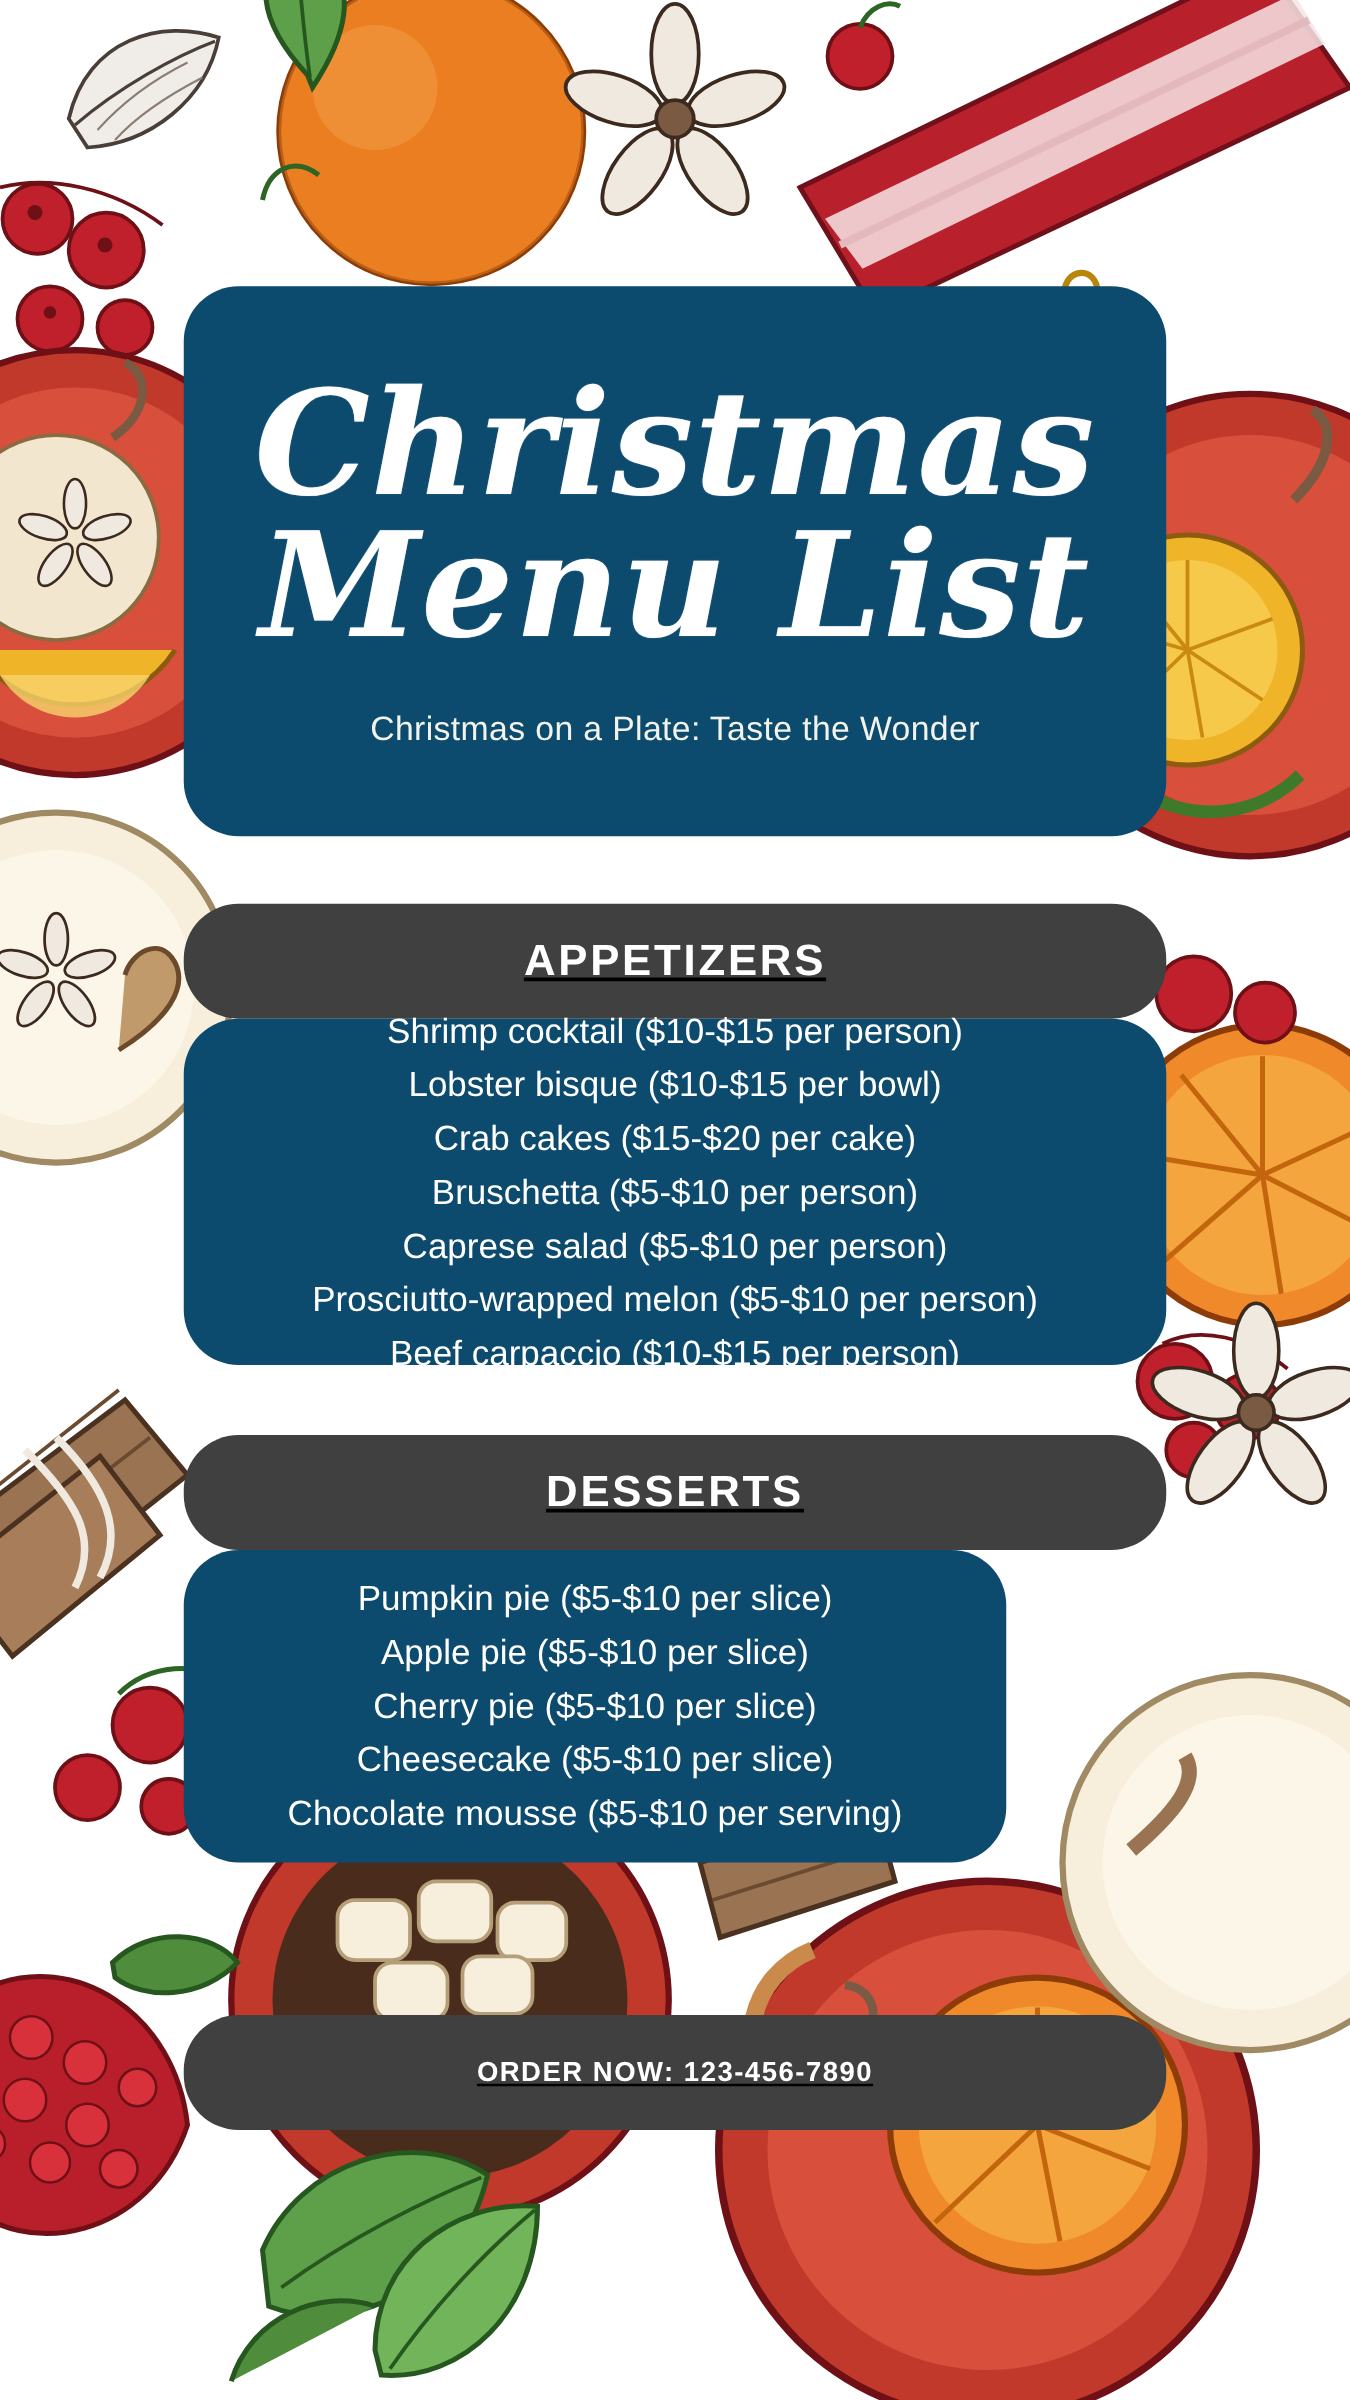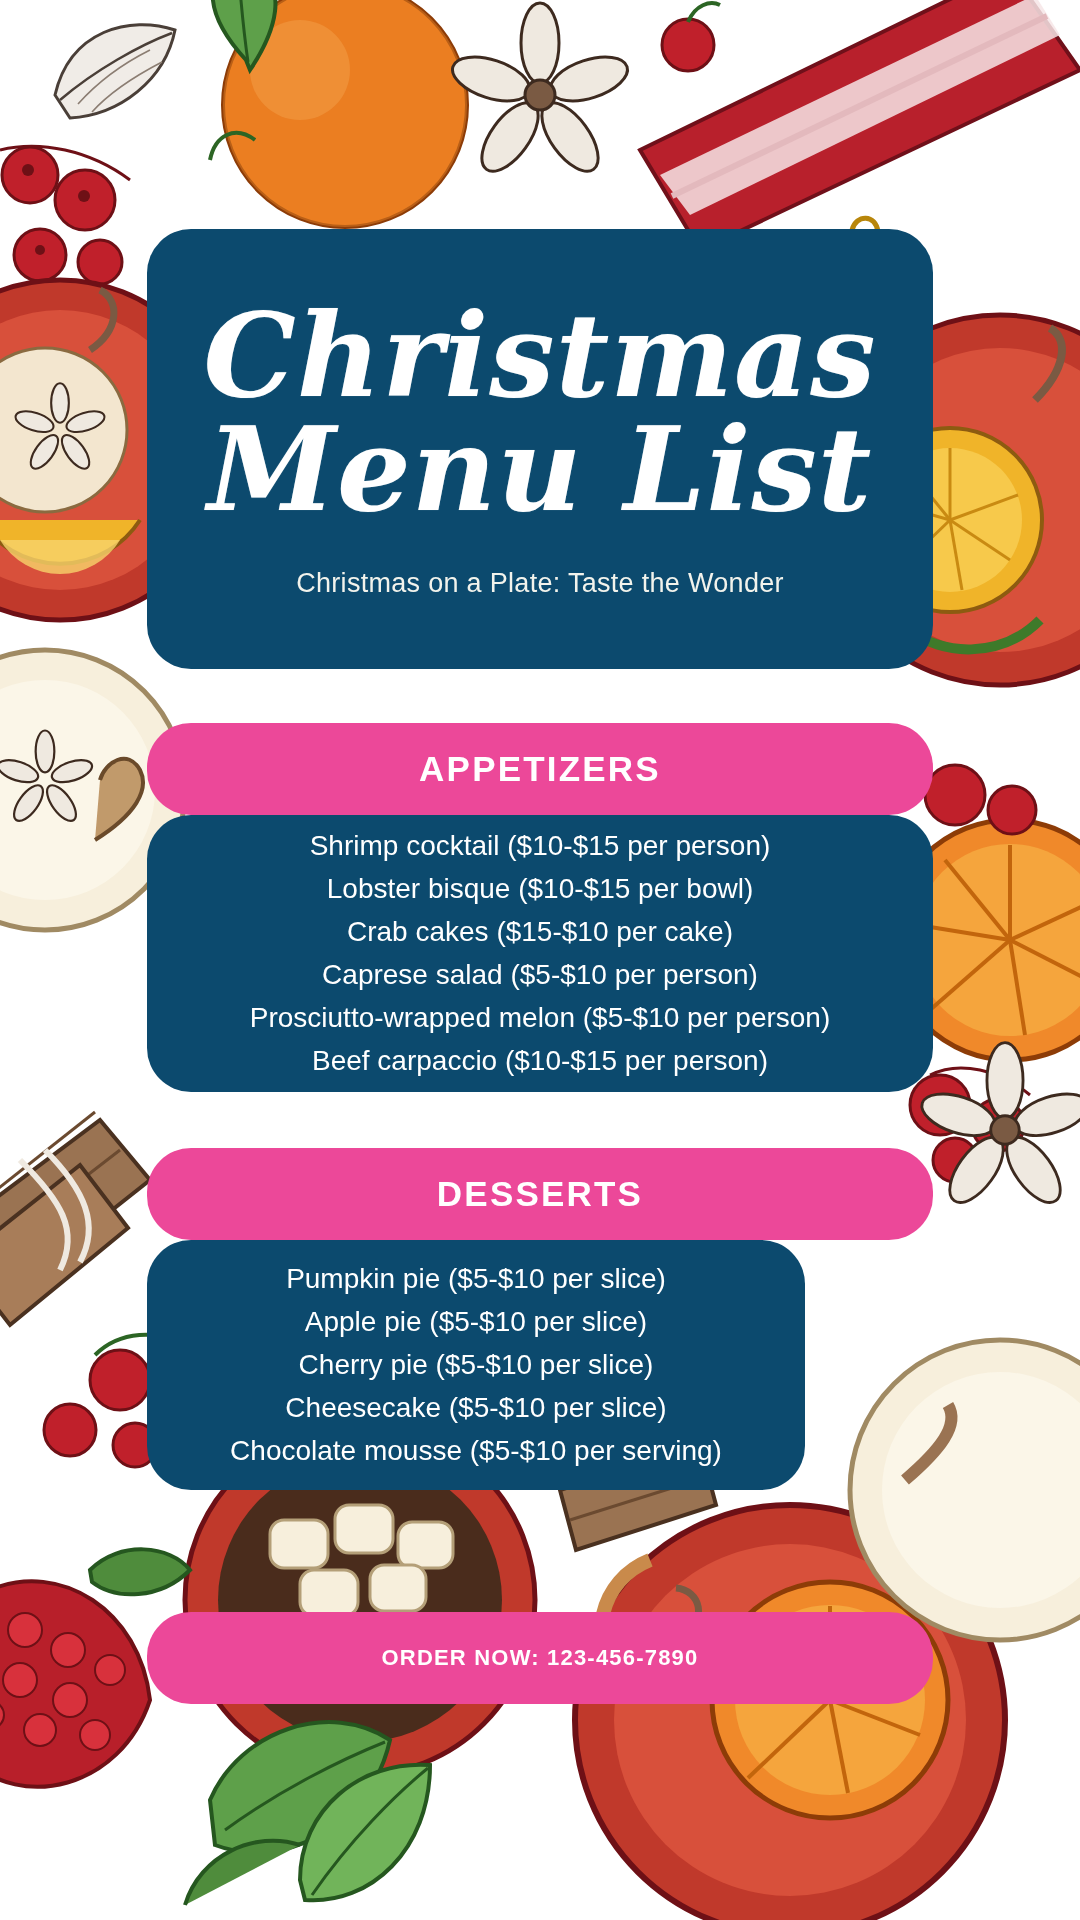--- a/index.html
+++ b/index.html
@@ -34,22 +34,23 @@
   .card {
     position: absolute;
     box-sizing: border-box;
   }
 
   .green {
     background: #0c4a6e;
     border-radius: 44px;
   }
   .red {
-    background: #ec4899;
+    background: #404040;
     border-radius: 44px;
+    text-decoration: underline;
   }
 
   
   #header-card {
     left: 147px;
     top: 229px;
     width: 786px;
     height: 440px;
     display: flex;
     flex-direction: column;
@@ -380,21 +381,22 @@
     </div>
     <div id="subtitle">Christmas on a Plate: Taste the Wonder</div>
   </div>
 
   <div class="card red section-banner" id="appetizers-banner">
     <span class="section-banner-label">APPETIZERS</span>
   </div>
   <div class="card green items-card" id="appetizers-card">
     <div class="item-line">Shrimp cocktail ($10-$15 per person)</div>
     <div class="item-line">Lobster bisque ($10-$15 per bowl)</div>
-    <div class="item-line">Crab cakes ($15-$10 per cake)</div>
+    <div class="item-line">Crab cakes ($15-$20 per cake)</div>
+    <div class="item-line">Bruschetta ($5-$10 per person)</div>
     <div class="item-line">Caprese salad ($5-$10 per person)</div>
     <div class="item-line">Prosciutto-wrapped melon ($5-$10 per person)</div>
     <div class="item-line">Beef carpaccio ($10-$15 per person)</div>
   </div>
 
   <div class="card red section-banner" id="desserts-banner">
     <span class="section-banner-label">DESSERTS</span>
   </div>
   <div class="card green items-card" id="desserts-card">
     <div class="item-line">Pumpkin pie ($5-$10 per slice)</div>

